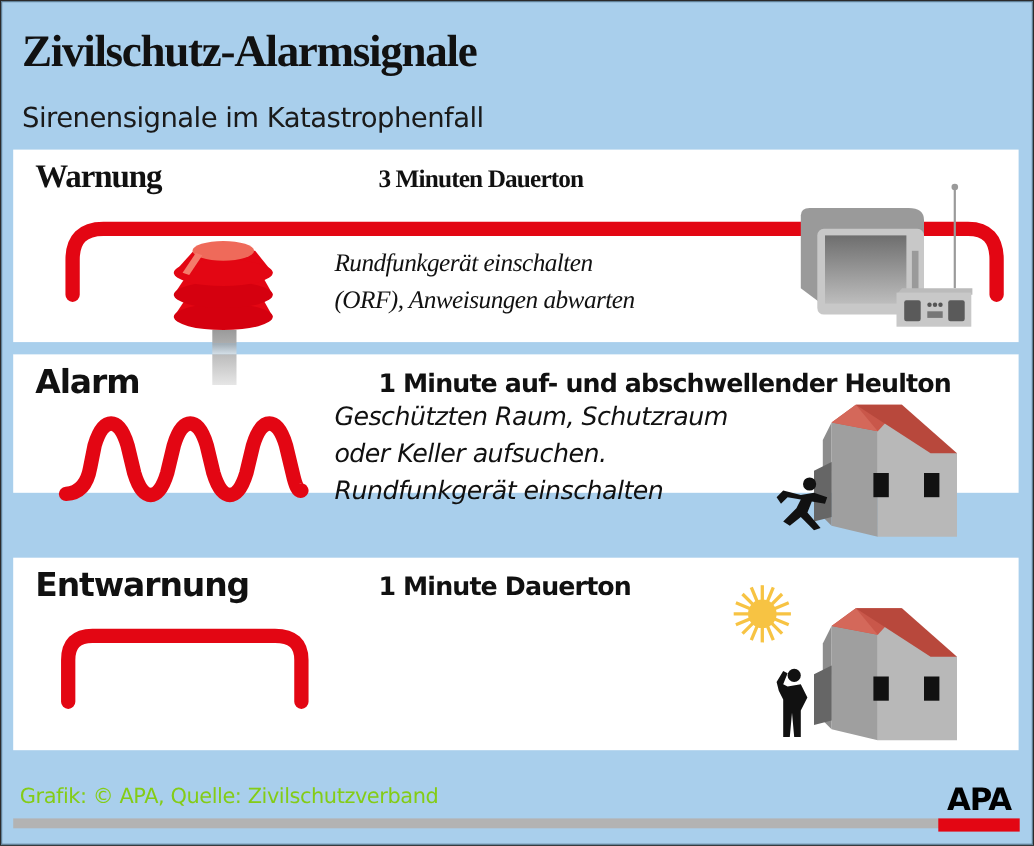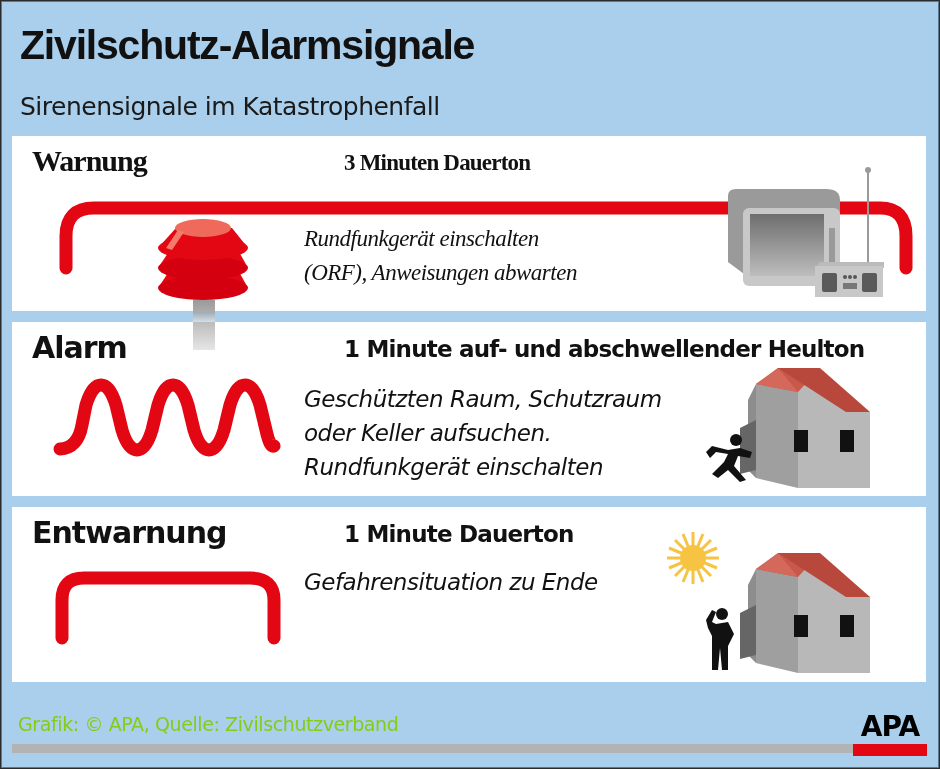--- a/index.html
+++ b/index.html
@@ -1,28 +1,28 @@
 <!DOCTYPE html>
 <html><head>
 <meta charset="utf-8">
 <style>
   html, body { margin:0; padding:0; }
   body { width:940px; height:769px; overflow:hidden; background:#2b2b2b; font-family:"DejaVu Sans", "Liberation Sans", sans-serif; }
   .frame { position:absolute; left:1px; top:1px; width:936px; height:765px; background:#a9cfec; border:1px solid #5a7a90; }
-  .title { position:absolute; left:20px; top:22px; font-size:41px; font-weight:bold; color:#111; letter-spacing:-1.2px; font-family:Liberation Sans, sans-serif; }
+  .title { position:absolute; left:20px; top:22px; font-size:41px; font-weight:bold; color:#111; letter-spacing:-1.2px; font-family:Liberation Serif, serif; }
   .subtitle { position:absolute; left:20px; top:92px; font-size:25px; color:#1a1a1a; letter-spacing:-0.5px; font-family:"DejaVu Sans", sans-serif; }
   .panel { position:absolute; left:12px; width:914px; background:#fff; }
   .p1 { top:136px; height:175px;font-family:Liberation Serif, serif; }
-  .p2 { top:322px; height:174px; }
+  .p2 { top:322px; height:126px; }
   .p3 { top:507px; height:175px; }
   .label { position:absolute; left:20px; top:8px; font-size:30px; font-weight:bold; color:#111; letter-spacing:-1px; }
   .head { position:absolute; left:292px; top:14px; font-size:23px; font-weight:bold; color:#111; letter-spacing:-0.8px;margin-left:40px; }
   .desc { position:absolute; left:292px; font-size:23px; font-style:italic; color:#111; line-height:34px; letter-spacing:-0.5px; }
   .p1 .desc { top:86px; }
-  .p2 .desc { top:60px; }
+  .p2 .desc { top:40px; }
   .p3 .desc { top:58px; }
   svg { position:absolute; overflow:visible; }
   .credit { position:absolute; left:18px; top:713px; font-size:19px; color:#84cc16; letter-spacing:-0.4px; }
   .bar { position:absolute; left:12px; top:744px; width:842px; height:9px; background:#b3b3b3; }
   .logo { position:absolute; left:853px; top:712px; width:74px; height:44px; }
   .logo-text { position:absolute; left:0; top:0; width:74px; text-align:center; font-size:28px; font-weight:bold; color:#000; letter-spacing:-1px; line-height:30px; }
   .logo-red { position:absolute; left:0; top:32px; width:74px; height:12px; background:#e30613; }
 </style>
 </head>
 <body>
@@ -47,23 +47,20 @@
   <div class="desc">
     <div>Geschützten Raum, Schutzraum</div>
     <div>oder Keller aufsuchen.</div>
     <div>Rundfunkgerät einschalten</div>
   </div>
 </div>
 
 <div class="panel p3">
   <div class="label">Entwarnung</div>
   <div class="head">1 Minute Dauerton</div>
-  <div class="desc">
-    <div>Gefahrensituation zu Ende</div>
-  </div>
 </div>
 
 <svg width="940" height="769" style="left:0;top:0;">
   <defs>
     <linearGradient id="pole" x1="0" y1="0" x2="0" y2="1">
       <stop offset="0" stop-color="#9a9a9a"></stop>
         <stop offset="1" stop-color="#e6e6e6"></stop>
     </linearGradient>
     <linearGradient id="screen" x1="0" y1="0" x2="0" y2="1">
       <stop offset="0" stop-color="#6e6e6e"></stop>

